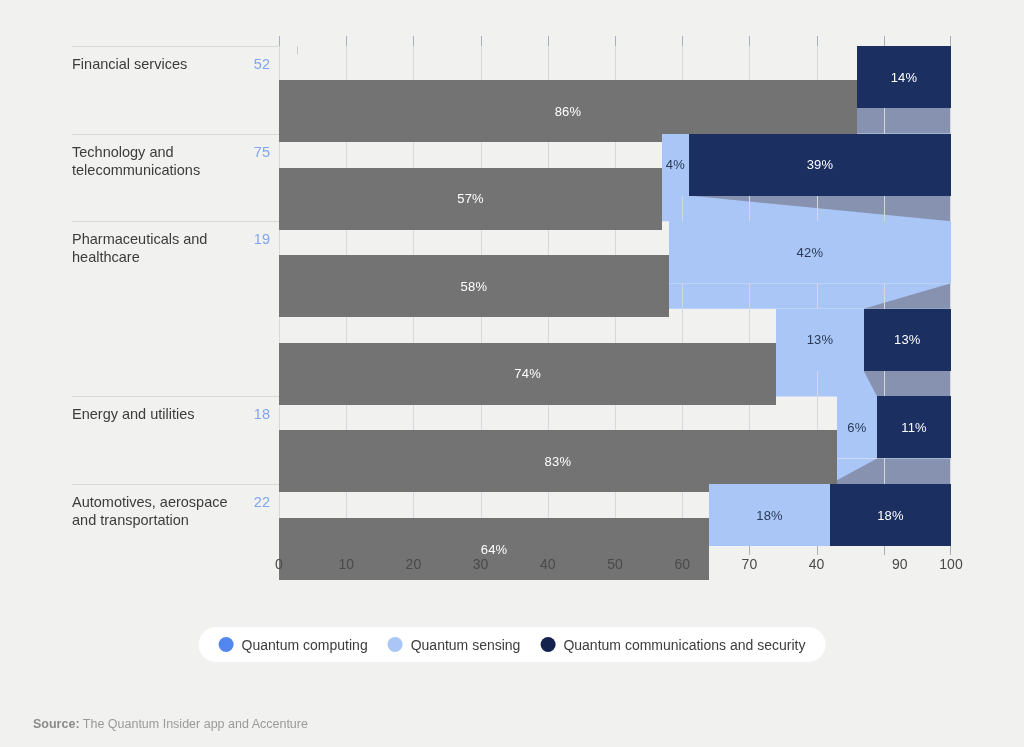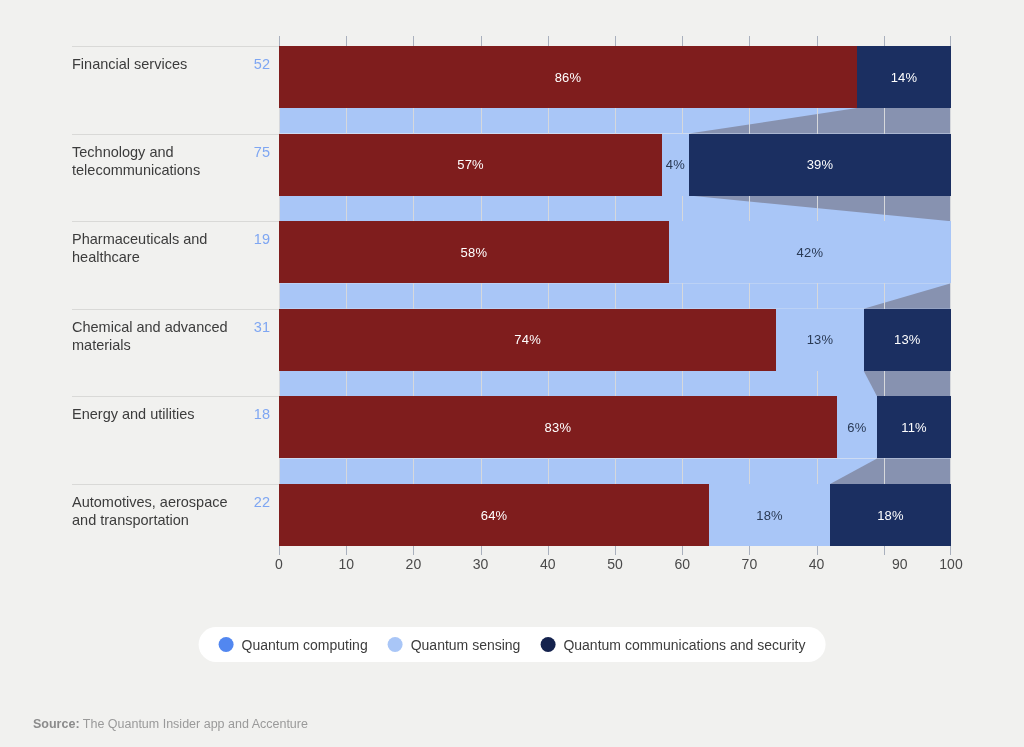--- a/index.html
+++ b/index.html
@@ -50,21 +50,21 @@
     display:flex;
   }
   .seg {
     height:100%;
     display:flex; align-items:center; justify-content:center;
     font-size:13px; color:#ffffff;
     letter-spacing:0.2px;
     overflow:hidden;
     white-space:nowrap;
   }
-  .seg.computing   { background:#7f1d1d; }
+  .seg.computing   { background:#737373;margin-top:34px; }
   .seg.sensing     { background:#a9c6f7; color:#2a3a55; }
   .seg.security    { background:#1b2f61; }
 
   
   .row-label {
     position:absolute; left:0; width:100%;
     border-top:1px solid #d9d9d7;
     padding-top:8px;
     padding-right:42px;
     font-size:14.5px;
@@ -135,25 +135,20 @@
       </div>
       <div class="row-label" style="top: 87.6px; height: 82px;">
         <div>Technology and</div>
         <div>telecommunications</div>
         <div class="row-count">75</div>
       </div>
       <div class="row-label" style="top: 175.2px; height: 82px;">
         <div>Pharmaceuticals and</div>
         <div>healthcare</div>
         <div class="row-count">19</div>
-      </div>
-      <div class="row-label" style="top: 262.8px; height: 82px;">
-        <div>Chemical and advanced</div>
-        <div>materials</div>
-        <div class="row-count">31</div>
       </div>
       <div class="row-label" style="top: 350.4px; height: 82px;">
         <div>Energy and utilities</div>
         <div class="row-count">18</div>
       </div>
       <div class="row-label" style="top: 438px; height: 82px;">
         <div>Automotives, aerospace</div>
         <div>and transportation</div>
         <div class="row-count">22</div>
       </div>

